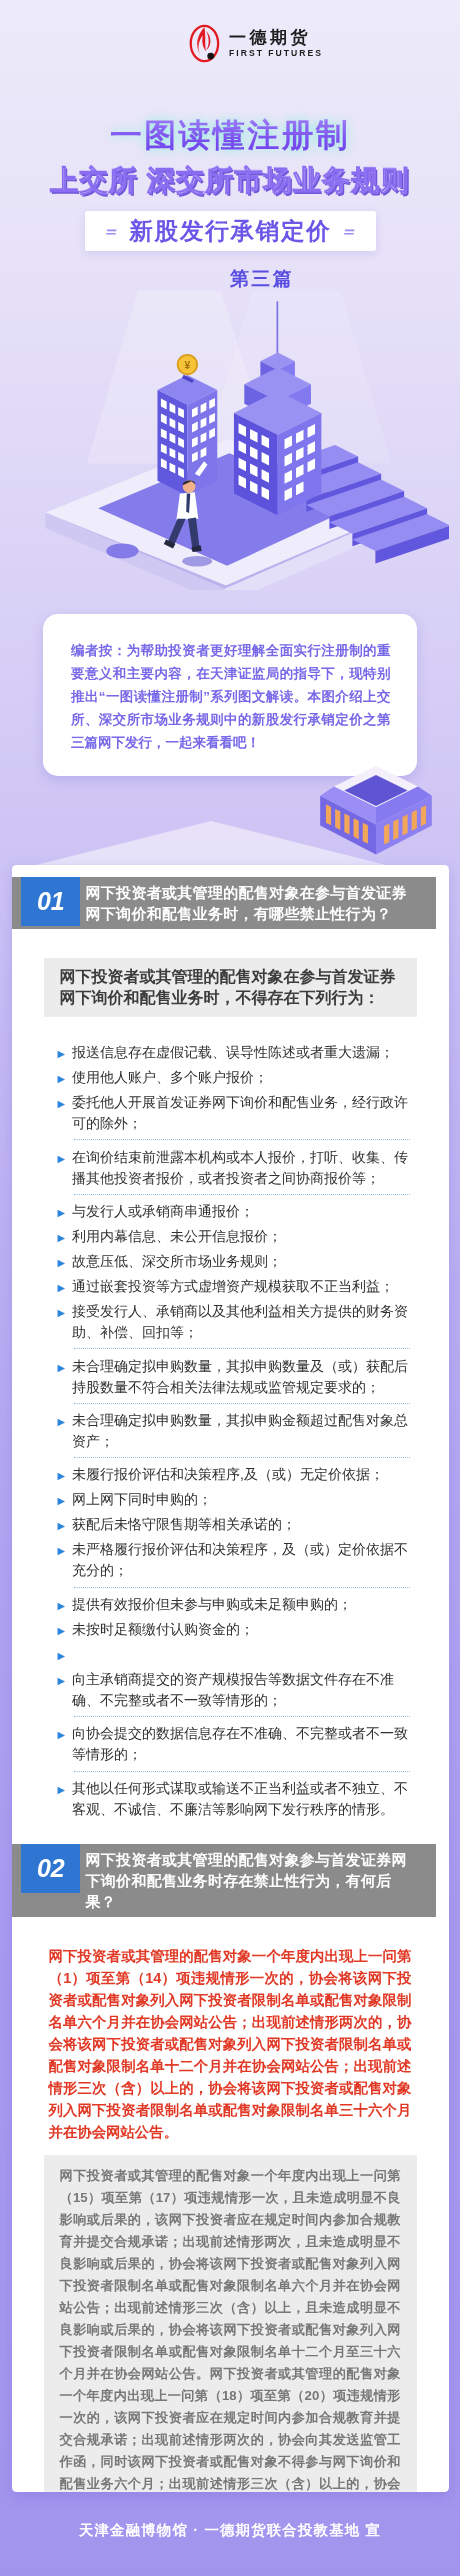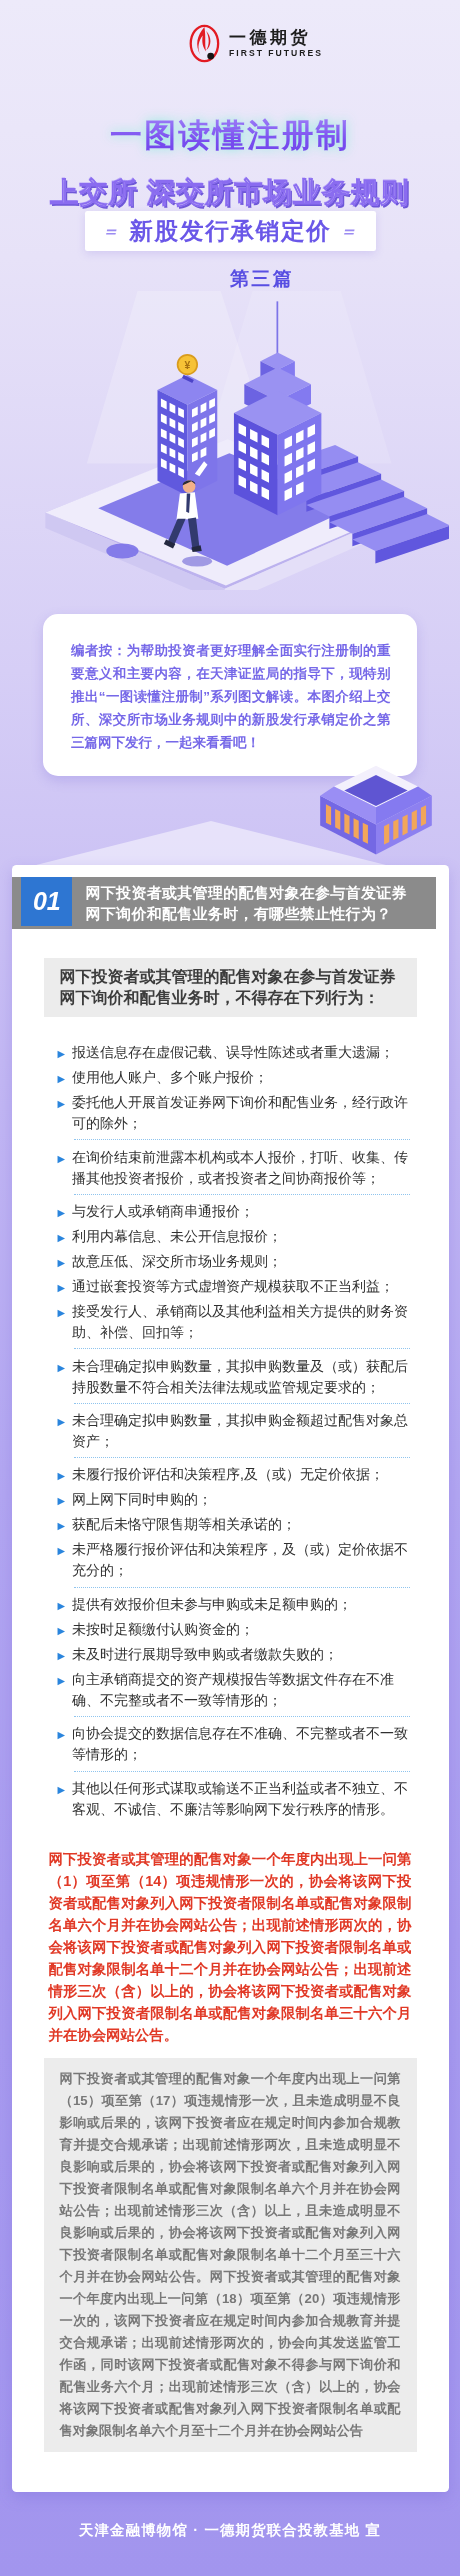--- a/index.html
+++ b/index.html
@@ -13,41 +13,41 @@
   .logo-wrap{top:24px;left:0;width:460px;display:flex;justify-content:center;align-items:center;gap:8px;padding-left:26px;}
   .logo-text .cn{font-size:17px;font-weight:800;color:#1d1d1d;letter-spacing:3.5px;line-height:19.6px;}
   .logo-text .en{font-size:8.6px;font-weight:700;color:#1d1d1d;letter-spacing:2px;line-height:11.5px;}
   
   .h1{top:114px;left:0;width:460px;text-align:center;font-size:32px;font-weight:800;letter-spacing:2.3px;
       background:linear-gradient(180deg,#a183f8 0%,#7a4ef0 60%,#6d42ea 100%);
       -webkit-background-clip:text;background-clip:text;color:transparent;
       filter:drop-shadow(0 0 5.2px rgba(120,240,215,.85));}
   .h2{top:162px;left:0;width:460px;text-align:center;font-size:28px;font-weight:900;color:#ffffff;letter-spacing:1.2px;
       -webkit-text-stroke:0.9px #8a6cf0;
-      text-shadow:1.7px 2.3px 0 #6e57d8,-0.6px -0.6px 0 #b9a7fa;margin-top:12px;}
+      text-shadow:1.7px 2.3px 0 #6e57d8,-0.6px -0.6px 0 #b9a7fa;}
   .strip{top:211px;left:85px;width:291px;height:40px;background:#ffffff;border-radius:2.3px;
       display:flex;align-items:center;justify-content:center;gap:9.2px;box-shadow:0 2.3px 8px rgba(120,100,220,.18);}
   .strip .t{font-size:23.6px;font-weight:800;color:#6a57e8;letter-spacing:1.7px;}
   .strip .eq{font-size:17px;font-weight:800;color:#9c8cf2;transform:skewX(-12deg);}
   .part{top:266px;left:0;width:460px;text-align:center;font-size:19px;font-weight:800;color:#584ee2;letter-spacing:2.3px;padding-left:32px;}
   
   .illu{top:291px;left:11.5px;}
   
   .note-card{top:614px;left:43px;width:374px;height:162px;background:#ffffff;border-radius:15px;
       box-shadow:0 4.6px 11.5px rgba(110,90,210,.22);box-sizing:border-box;padding:25px 26.5px 0 28px;}
   .note-card .txt{font-size:13.5px;line-height:23px;font-weight:700;color:#7668e8;text-align:justify;}
   .giftbox{top:760px;left:312px;}
   .tri{top:821px;left:36px;width:0;height:0;border-left:175px solid transparent;border-right:175px solid transparent;
       border-bottom:44px solid rgba(255,255,255,.5);}
   
   .card{top:865px;left:11.5px;width:437px;height:1627px;background:#ffffff;border-radius:4.6px;
       box-shadow:0 5.8px 14px rgba(110,90,210,.25);box-sizing:border-box;overflow:hidden;}
   .qheader{position:relative;margin:11.5px 12.7px 0 0;background:#8b8b8b;min-height:52px;box-sizing:border-box;
       display:flex;align-items:center;padding:5.2px 15px 5.2px 74px;}
-  .qnum{position:absolute;left:9.8px;top:0;width:51px;height:49px;background:#2e76d2;
+  .qnum{position:absolute;left:9.8px;top:0;width:59px;height:49px;background:#2e76d2;
       display:flex;align-items:center;justify-content:center;
       font-size:25px;font-weight:800;font-style:italic;color:#ffffff;}
   .qtext{font-size:15px;line-height:21px;font-weight:800;color:#ffffff;letter-spacing:0.3px;}
   .intro{margin:29px 32px 0;background:#ececec;padding:8.6px 16px;box-sizing:border-box;
       font-size:16px;line-height:21px;font-weight:700;color:#3c3c3c;}
   .list{margin:25px 33px 0 46px;}
   .li{display:flex;gap:7px;margin-bottom:4px;}
   .li .marker{flex:0 0 auto;color:#2a85dd;font-size:9.8px;line-height:21px;transform:translateY(0.6px);}
   .li .li-text{font-size:14px;line-height:21px;font-weight:500;color:#303030;}
   .dotted{border-top:1.2px dotted #8fc4ee;margin:5.2px 5.8px 6.3px 16px;}
@@ -310,37 +310,40 @@
       <div class="li">
         <span class="marker">▶</span>
         <span class="li-text">提供有效报价但未参与申购或未足额申购的；</span>
       </div>
       <div class="li">
         <span class="marker">▶</span>
         <span class="li-text">未按时足额缴付认购资金的；</span>
       </div>
       <div class="li">
         <span class="marker">▶</span>
-        <span class="li-text">未及时进行展期导致申购或者缴款失败的；</span>
       </div>
       <div class="li">
         <span class="marker">▶</span>
         <span class="li-text">向主承销商提交的资产规模报告等数据文件存在不准确、不完整或者不一致等情形的；</span>
       </div>
       <div class="dotted"></div>
       <div class="li">
         <span class="marker">▶</span>
         <span class="li-text">向协会提交的数据信息存在不准确、不完整或者不一致等情形的；</span>
       </div>
       <div class="dotted"></div>
       <div class="li">
         <span class="marker">▶</span>
         <span class="li-text">其他以任何形式谋取或输送不正当利益或者不独立、不客观、不诚信、不廉洁等影响网下发行秩序的情形。</span>
       </div>
     </div>
 
+  <div class="qheader" style="margin-top:24px;">
+    <div class="qnum">02</div>
+    <div class="qtext">网下投资者或其管理的配售对象参与首发证券网下询价和配售业务时存在禁止性行为，有何后果？</div>
+  </div>
 
   <div class="answer-red">网下投资者或其管理的配售对象一个年度内出现上一问第（1）项至第（14）项违规情形一次的，协会将该网下投资者或配售对象列入网下投资者限制名单或配售对象限制名单六个月并在协会网站公告；出现前述情形两次的，协会将该网下投资者或配售对象列入网下投资者限制名单或配售对象限制名单十二个月并在协会网站公告；出现前述情形三次（含）以上的，协会将该网下投资者或配售对象列入网下投资者限制名单或配售对象限制名单三十六个月并在协会网站公告。</div>
   <div class="answer-gray">网下投资者或其管理的配售对象一个年度内出现上一问第（15）项至第（17）项违规情形一次，且未造成明显不良影响或后果的，该网下投资者应在规定时间内参加合规教育并提交合规承诺；出现前述情形两次，且未造成明显不良影响或后果的，协会将该网下投资者或配售对象列入网下投资者限制名单或配售对象限制名单六个月并在协会网站公告；出现前述情形三次（含）以上，且未造成明显不良影响或后果的，协会将该网下投资者或配售对象列入网下投资者限制名单或配售对象限制名单十二个月至三十六个月并在协会网站公告。网下投资者或其管理的配售对象一个年度内出现上一问第（18）项至第（20）项违规情形一次的，该网下投资者应在规定时间内参加合规教育并提交合规承诺；出现前述情形两次的，协会向其发送监管工作函，同时该网下投资者或配售对象不得参与网下询价和配售业务六个月；出现前述情形三次（含）以上的，协会将该网下投资者或配售对象列入网下投资者限制名单或配售对象限制名单六个月至十二个月并在协会网站公告</div>
 </div>
 
 <div class="abs footer">天津金融博物馆 · 一德期货联合投教基地 宣</div>
 
 
 </body></html>

